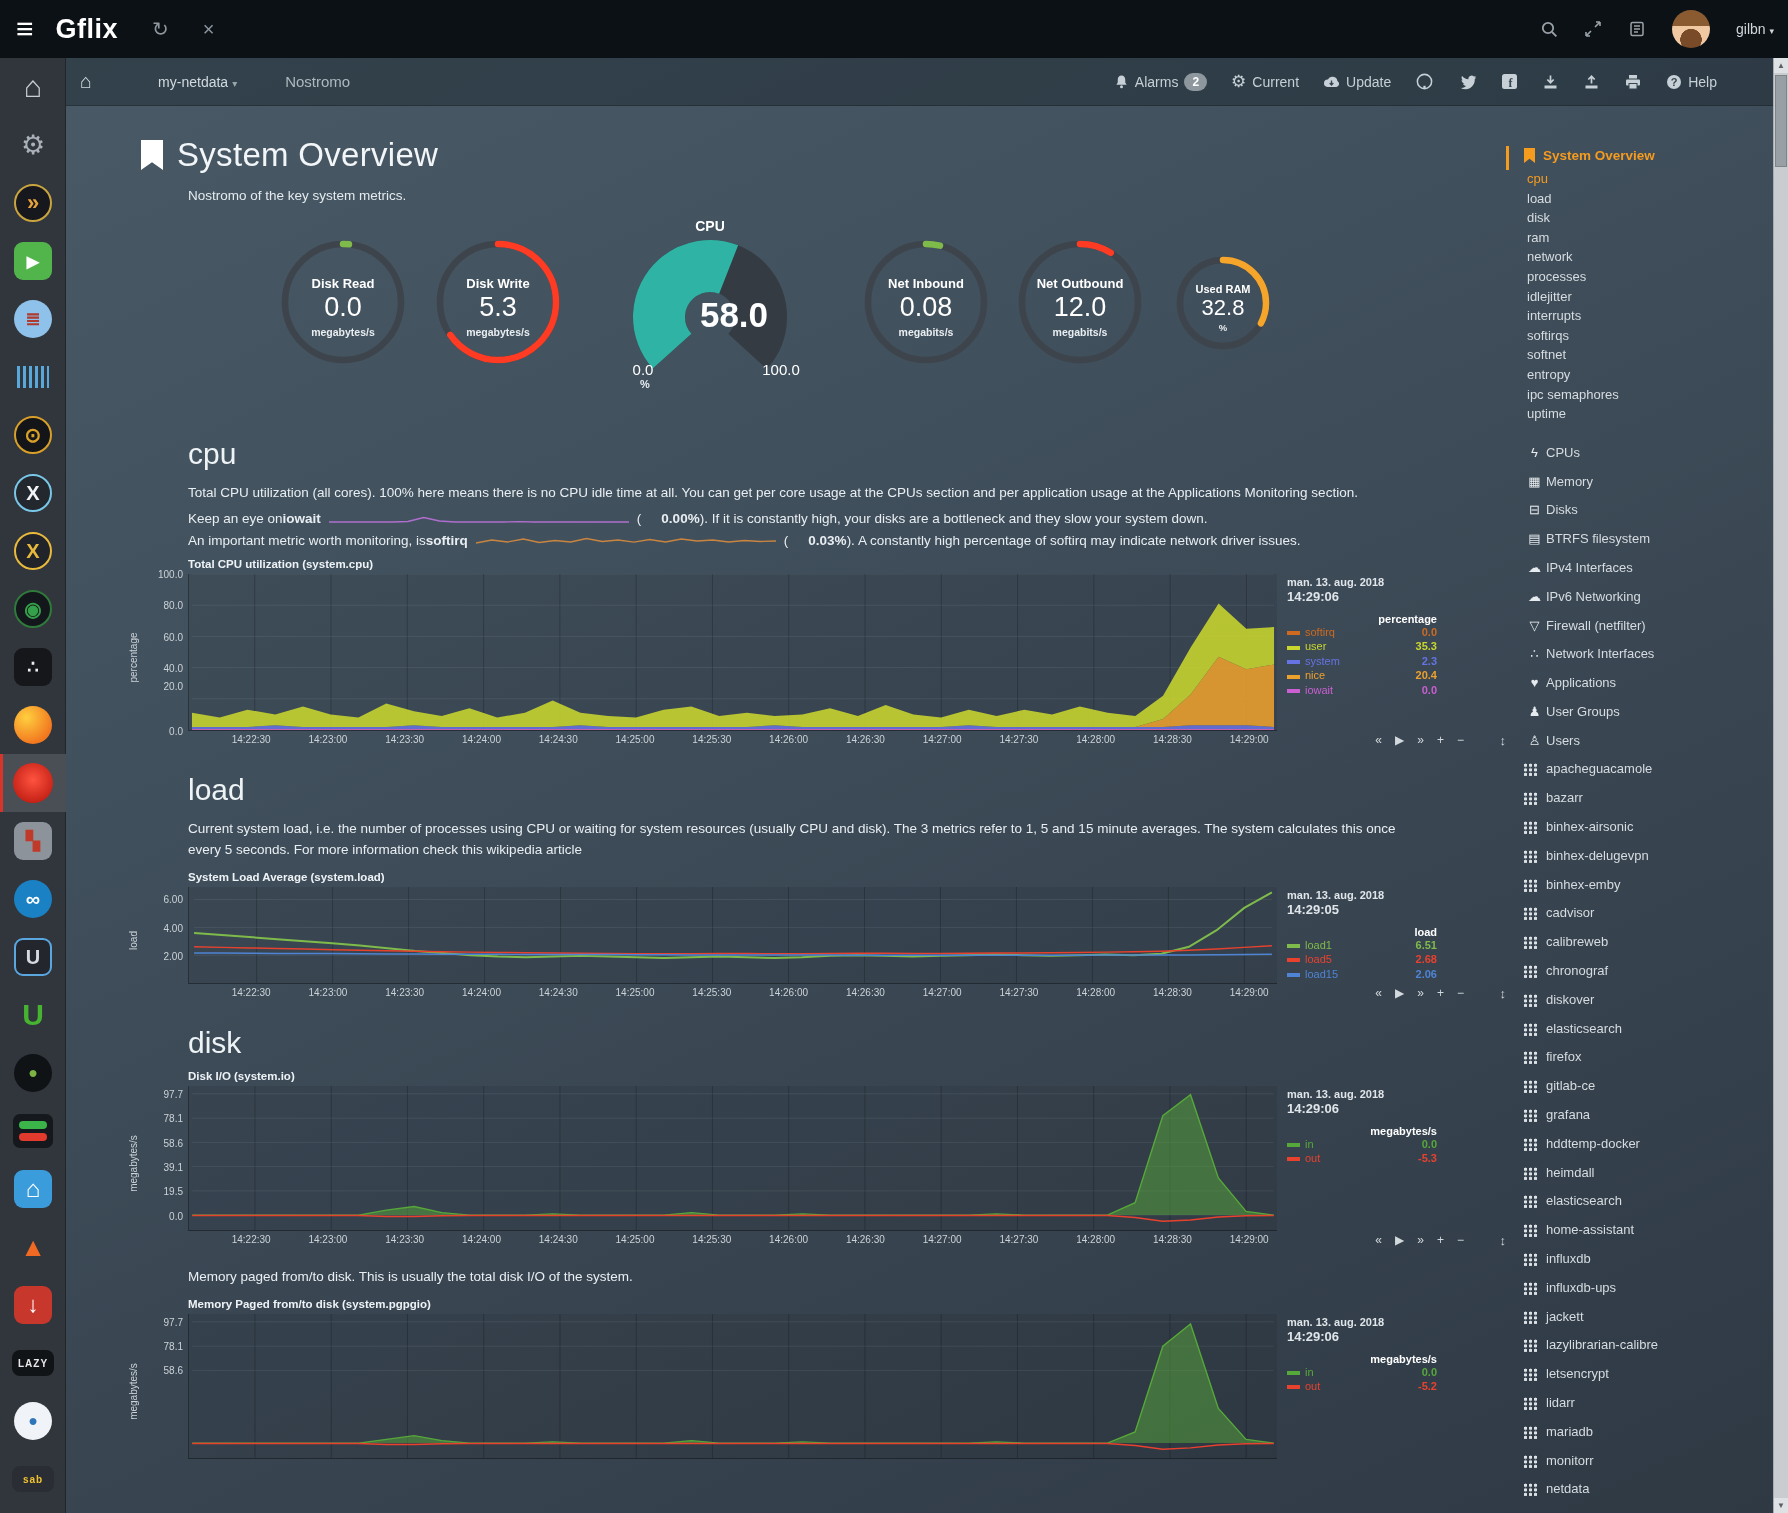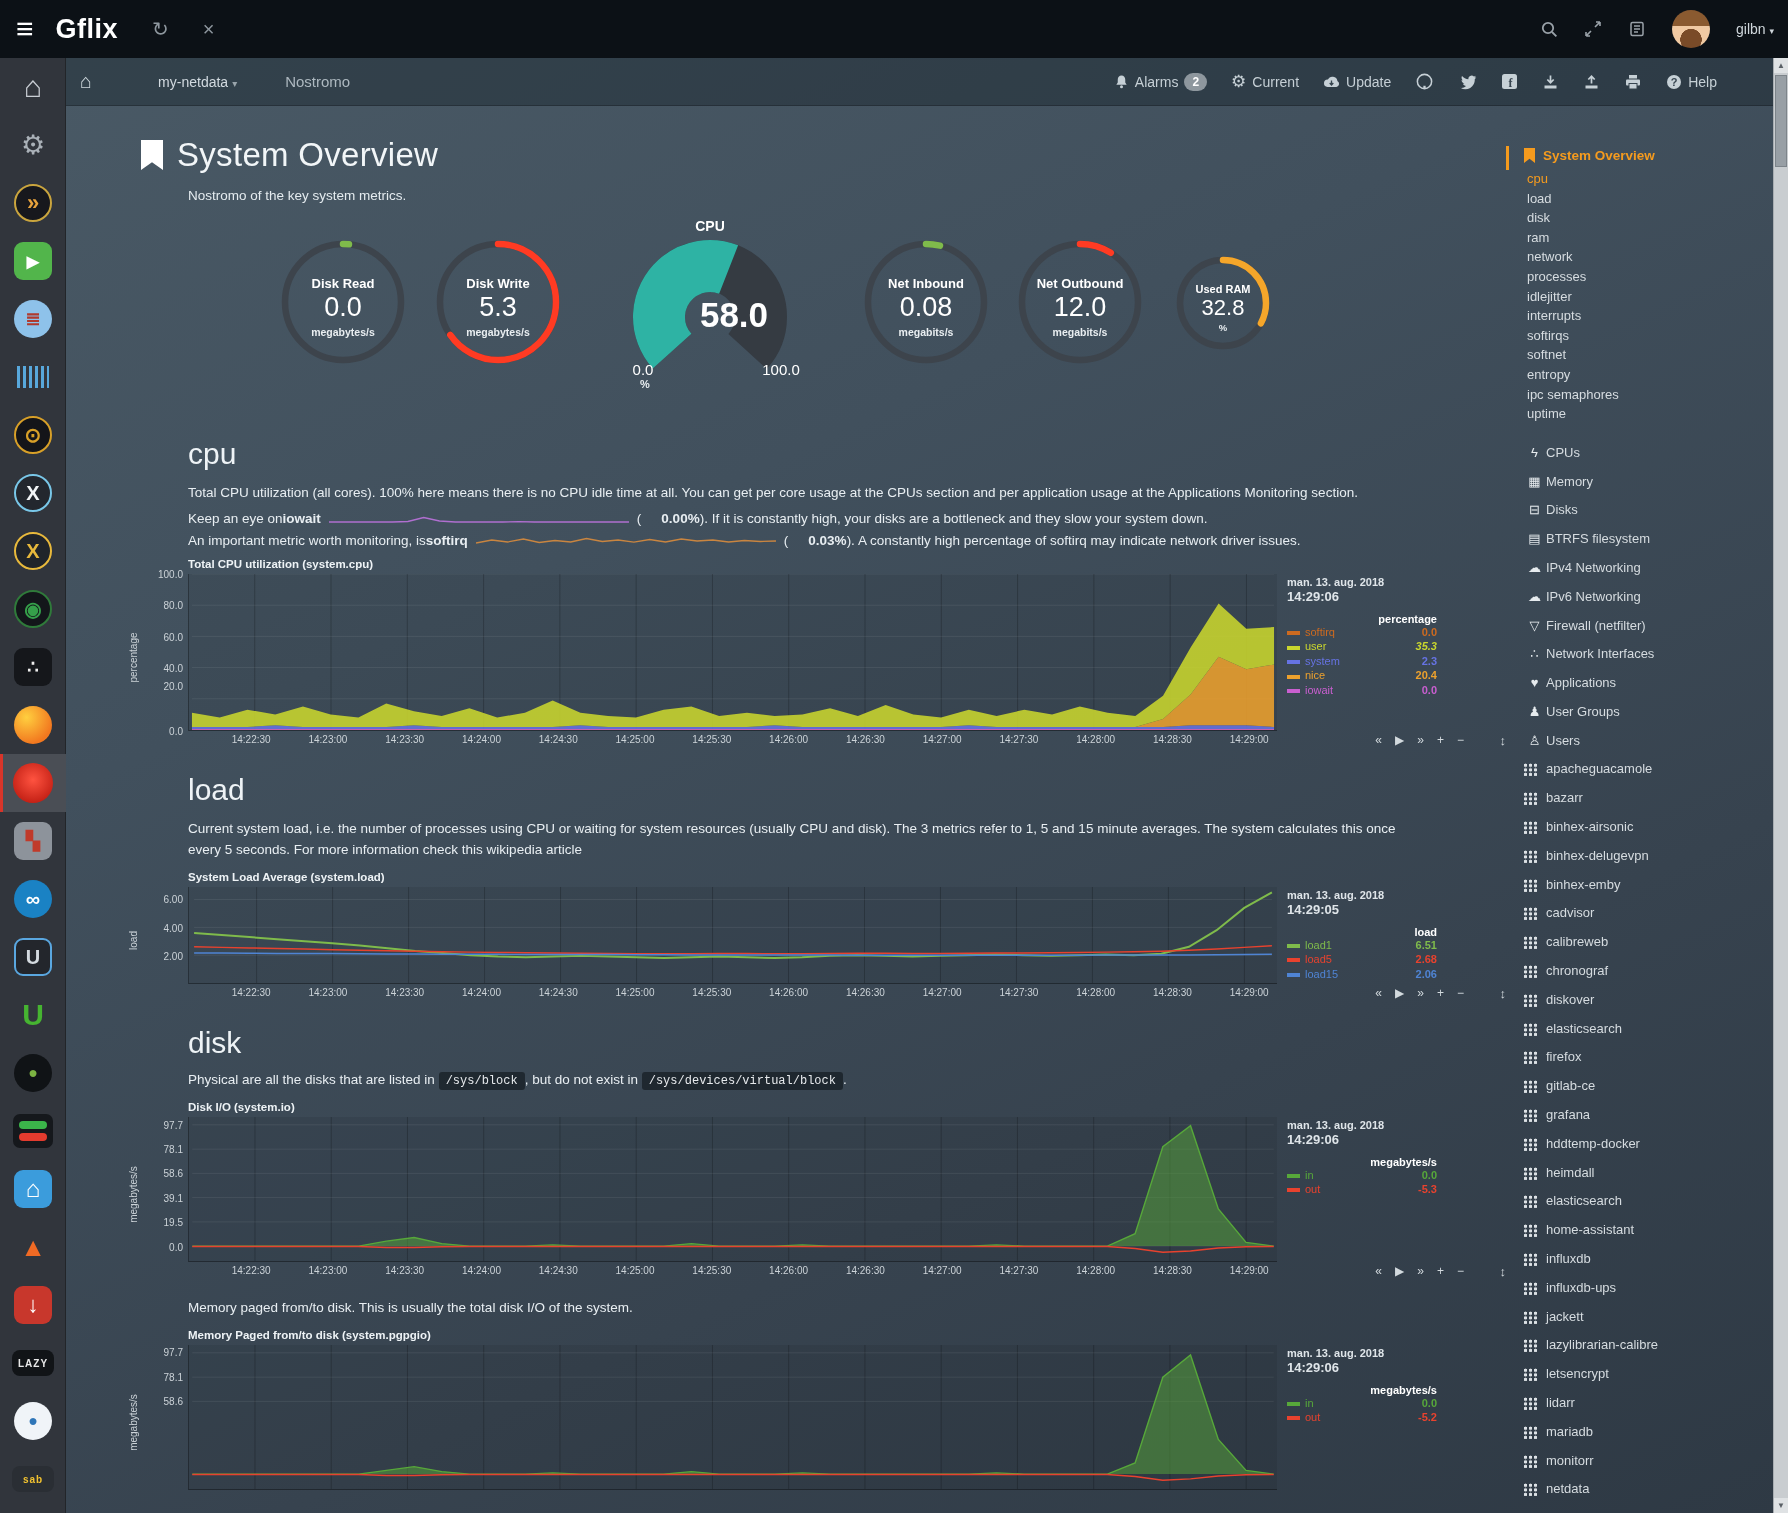--- a/index.html
+++ b/index.html
@@ -425,21 +425,21 @@
           <path d="M0.0,153.9 L27.9,153.9 L55.8,153.9 L83.8,152.3 L111.7,153.9 L139.6,153.9 L167.5,153.9 L195.5,153.9 L223.4,152.3 L251.3,153.9 L279.2,153.9 L307.2,153.9 L335.1,153.9 L363.0,153.9 L390.9,152.3 L418.8,153.9 L446.8,153.9 L474.7,153.9 L502.6,153.9 L530.5,153.9 L558.5,153.9 L586.4,152.3 L614.3,153.9 L642.2,153.9 L670.2,153.9 L698.1,153.9 L726.0,153.9 L753.9,153.9 L781.8,152.3 L809.8,153.9 L837.7,153.9 L865.6,153.9 L893.5,153.9 L921.5,153.9 L949.4,153.9 L977.3,146.0 L1005.2,120.9 L1033.2,83.2 L1061.1,95.8 L1089.0,91.1 L1089.0,153.9 L1061.1,152.3 L1033.2,152.3 L1005.2,152.3 L977.3,153.9 L949.4,153.9 L921.5,153.9 L893.5,153.9 L865.6,153.9 L837.7,153.9 L809.8,153.9 L781.8,152.3 L753.9,153.9 L726.0,153.9 L698.1,153.9 L670.2,153.9 L642.2,153.9 L614.3,153.9 L586.4,152.3 L558.5,153.9 L530.5,153.9 L502.6,153.9 L474.7,153.9 L446.8,153.9 L418.8,153.9 L390.9,152.3 L363.0,153.9 L335.1,153.9 L307.2,153.9 L279.2,153.9 L251.3,153.9 L223.4,152.3 L195.5,153.9 L167.5,153.9 L139.6,153.9 L111.7,153.9 L83.8,152.3 L55.8,153.9 L27.9,153.9 L0.0,153.9 Z" fill="#eda12d" fill-opacity="0.88"></path>
           <path d="M0.0,139.7 L27.9,144.4 L55.8,136.6 L83.8,141.3 L111.7,133.4 L139.6,141.3 L167.5,144.4 L195.5,130.3 L223.4,138.2 L251.3,142.9 L279.2,135.0 L307.2,144.4 L335.1,139.7 L363.0,127.2 L390.9,139.7 L418.8,142.9 L446.8,144.4 L474.7,136.6 L502.6,133.4 L530.5,142.9 L558.5,139.7 L586.4,142.9 L614.3,141.3 L642.2,135.0 L670.2,142.9 L698.1,131.9 L726.0,141.3 L753.9,144.4 L781.8,136.6 L809.8,142.9 L837.7,136.6 L865.6,141.3 L893.5,133.4 L921.5,139.7 L949.4,142.9 L977.3,122.5 L1005.2,73.8 L1033.2,29.8 L1061.1,55.0 L1089.0,53.4 L1089.0,91.1 L1061.1,95.8 L1033.2,83.2 L1005.2,120.9 L977.3,146.0 L949.4,153.9 L921.5,153.9 L893.5,153.9 L865.6,153.9 L837.7,153.9 L809.8,153.9 L781.8,152.3 L753.9,153.9 L726.0,153.9 L698.1,153.9 L670.2,153.9 L642.2,153.9 L614.3,153.9 L586.4,152.3 L558.5,153.9 L530.5,153.9 L502.6,153.9 L474.7,153.9 L446.8,153.9 L418.8,153.9 L390.9,152.3 L363.0,153.9 L335.1,153.9 L307.2,153.9 L279.2,153.9 L251.3,153.9 L223.4,152.3 L195.5,153.9 L167.5,153.9 L139.6,153.9 L111.7,153.9 L83.8,152.3 L55.8,153.9 L27.9,153.9 L0.0,153.9 Z" fill="#c9d62e" fill-opacity="0.88"></path>
           <polyline points="0.0,157.0 27.9,157.0 55.8,157.0 83.8,157.0 111.7,157.0 139.6,157.0 167.5,157.0 195.5,157.0 223.4,157.0 251.3,157.0 279.2,157.0 307.2,157.0 335.1,157.0 363.0,157.0 390.9,157.0 418.8,157.0 446.8,157.0 474.7,157.0 502.6,157.0 530.5,157.0 558.5,157.0 586.4,157.0 614.3,157.0 642.2,157.0 670.2,157.0 698.1,157.0 726.0,157.0 753.9,157.0 781.8,157.0 809.8,157.0 837.7,157.0 865.6,157.0 893.5,157.0 921.5,157.0 949.4,157.0 977.3,157.0 1005.2,157.0 1033.2,157.0 1061.1,157.0 1089.0,157.0" fill="none" stroke="#cd6a1f" stroke-width="1.5"></polyline>
           <polyline points="0.0,157.0 27.9,157.0 55.8,157.0 83.8,157.0 111.7,157.0 139.6,157.0 167.5,157.0 195.5,157.0 223.4,157.0 251.3,157.0 279.2,157.0 307.2,157.0 335.1,157.0 363.0,157.0 390.9,157.0 418.8,157.0 446.8,157.0 474.7,157.0 502.6,157.0 530.5,157.0 558.5,157.0 586.4,157.0 614.3,157.0 642.2,157.0 670.2,157.0 698.1,157.0 726.0,157.0 753.9,157.0 781.8,157.0 809.8,157.0 837.7,157.0 865.6,157.0 893.5,157.0 921.5,157.0 949.4,157.0 977.3,157.0 1005.2,157.0 1033.2,157.0 1061.1,157.0 1089.0,157.0" fill="none" stroke="#c95fd0" stroke-width="1.5"></polyline>
         </svg>
         <div class="legend">
           <div class="lg-date">man. 13. aug. 2018</div>
           <div class="lg-time">14:29:06</div>
           <div class="lg-unit">percentage</div>
           <div class="lg-row"><span class="lg-dash" style="background: rgb(205, 106, 31);"></span><span style="color: rgb(205, 106, 31);">softirq</span><span class="lg-val" style="color: rgb(205, 106, 31);">0.0</span></div>
-          <div class="lg-row"><span class="lg-dash" style="background: rgb(201, 214, 46);"></span><span style="color: rgb(201, 214, 46);">user</span><span class="lg-val" style="color: rgb(201, 214, 46); font-style: italic;">35.3</span></div>
+          <div class="lg-row"><span class="lg-dash" style="background: rgb(201, 214, 46);"></span><span style="color: rgb(201, 214, 46);">user</span><span class="lg-val" style="color: rgb(201, 214, 46);">35.3</span></div>
           <div class="lg-row"><span class="lg-dash" style="background: rgb(102, 115, 227);"></span><span style="color: rgb(102, 115, 227);">system</span><span class="lg-val" style="color: rgb(102, 115, 227);">2.3</span></div>
           <div class="lg-row"><span class="lg-dash" style="background: rgb(237, 161, 45);"></span><span style="color: rgb(237, 161, 45);">nice</span><span class="lg-val" style="color: rgb(237, 161, 45);">20.4</span></div>
           <div class="lg-row"><span class="lg-dash" style="background: rgb(201, 95, 208);"></span><span style="color: rgb(201, 95, 208);">iowait</span><span class="lg-val" style="color: rgb(201, 95, 208);">0.0</span></div>
         </div>
       </div>
       <div class="xrow">
         <span class="xlab" style="left: 5.8%;">14:22:30</span>
         <span class="xlab" style="left: 12.85%;">14:23:00</span>
         <span class="xlab" style="left: 19.9%;">14:23:30</span>
         <span class="xlab" style="left: 26.95%;">14:24:00</span>
@@ -524,21 +524,20 @@
           <span>▶</span>
           <span>»</span>
           <span>+</span>
           <span>−</span>
         </div>
         <span class="resizer">↕</span>
       </div>
     </div>
 
   <h2>disk</h2>
-  <p class="desc" style="margin-top:4px"><span>Physical are all the disks that are listed in </span><code>/sys/block</code><span>, but do not exist in </span><code>/sys/devices/virtual/block</code><span>.</span></p>
   <div class="chart">
       <div class="ch-title">Disk I/O (system.io)</div>
       <div class="ch-body" style="height: 145px;">
         <span class="yunit">megabytes/s</span>
         <span class="ytick" style="top: 7.875px;">97.7</span>
         <span class="ytick" style="top: 32.375px;">78.1</span>
         <span class="ytick" style="top: 56.75px;">58.6</span>
         <span class="ytick" style="top: 81.125px;">39.1</span>
         <span class="ytick" style="top: 105.625px;">19.5</span>
         <span class="ytick" style="top: 130px;">0.0</span>
@@ -675,21 +674,21 @@
       <div class="row sec">
         <span class="ic">⊟</span>
         <span class="lbl">Disks</span>
       </div>
       <div class="row sec">
         <span class="ic">▤</span>
         <span class="lbl">BTRFS filesystem</span>
       </div>
       <div class="row sec">
         <span class="ic">☁</span>
-        <span class="lbl">IPv4 Networking</span>
+        <span class="lbl">IPv4 Interfaces</span>
       </div>
       <div class="row sec">
         <span class="ic">☁</span>
         <span class="lbl">IPv6 Networking</span>
       </div>
       <div class="row sec">
         <span class="ic">▽</span>
         <span class="lbl">Firewall (netfilter)</span>
       </div>
       <div class="row sec">

